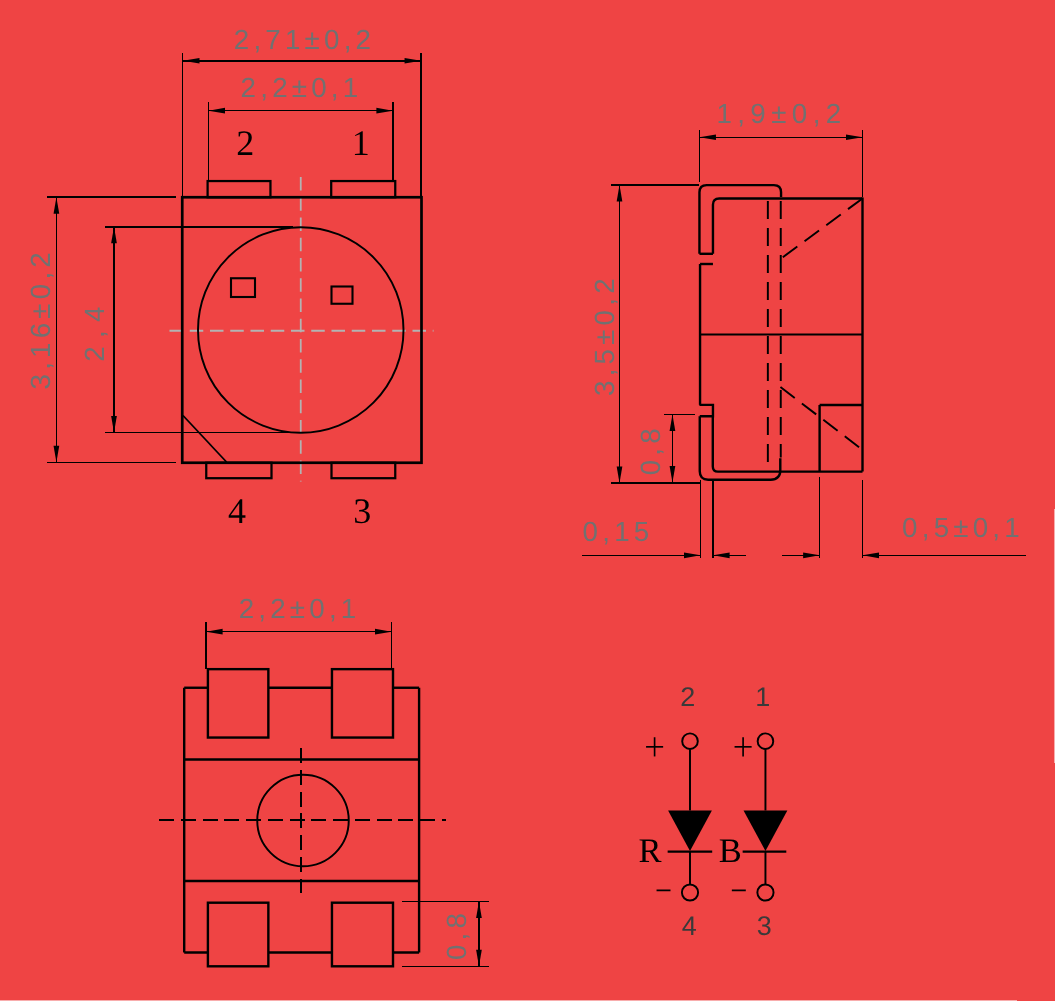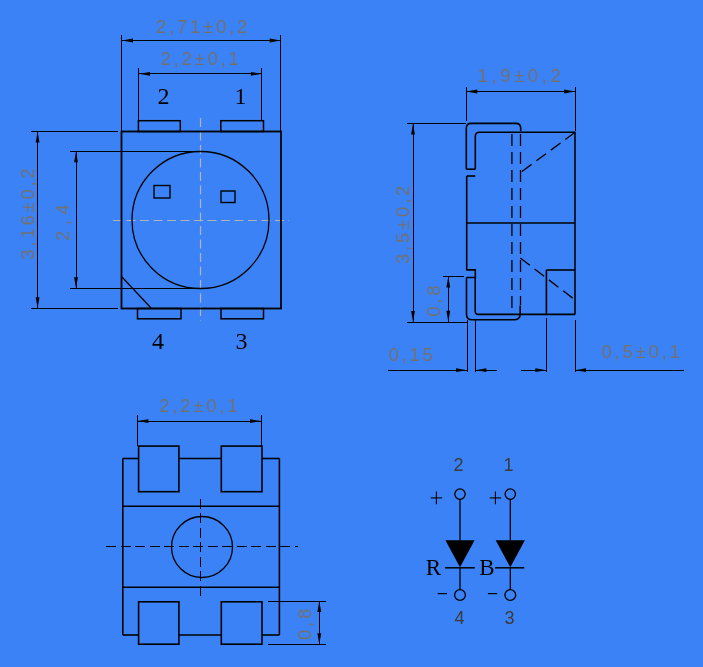--- a/index.html
+++ b/index.html
@@ -1,16 +1,16 @@
 <!DOCTYPE html>
 <html><head>
 <meta charset="utf-8">
 <style>
   html,body{margin:0;padding:0;background:#fff;}
-  .page{position:relative;width:703px;height:667px;background:#3b82f6;overflow:hidden;}
+  .page{position:relative;width:703px;height:667px;background:#ef4444;overflow:hidden;}
   svg{position:absolute;top:0;left:0;}
   text{font-family:"Liberation Sans",sans-serif;}
   .dim{font-size:18.5px;fill:#717171;letter-spacing:2.8px;}
   .dimS{font-size:18.5px;fill:#717171;letter-spacing:2.8px;}
   .dimW{font-size:18.5px;fill:#717171;letter-spacing:5.5px;}
   .big{font-family:"Liberation Serif",serif;font-size:24px;fill:#000;}
   .rb{font-family:"Liberation Serif",serif;font-size:23px;fill:#000;}
   .pin{font-size:18px;fill:#3a3a3a;}
 </style>
 </head>

